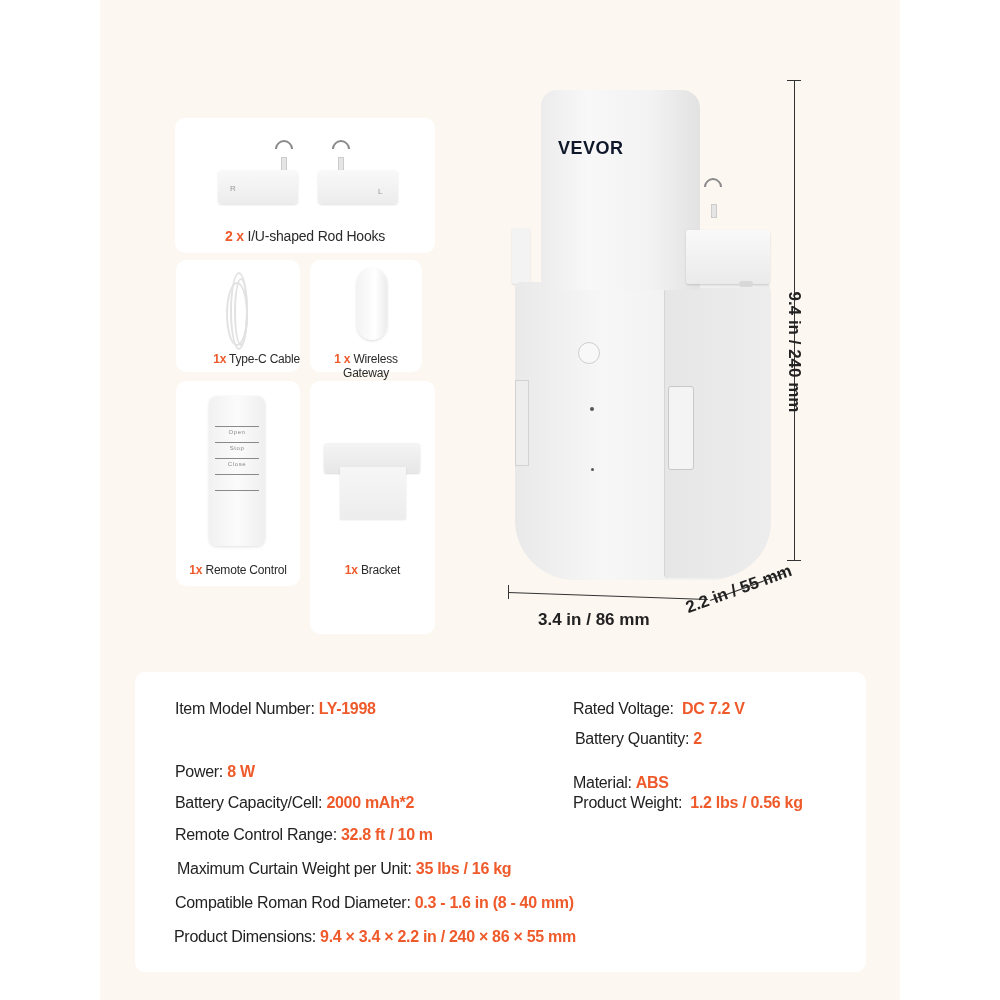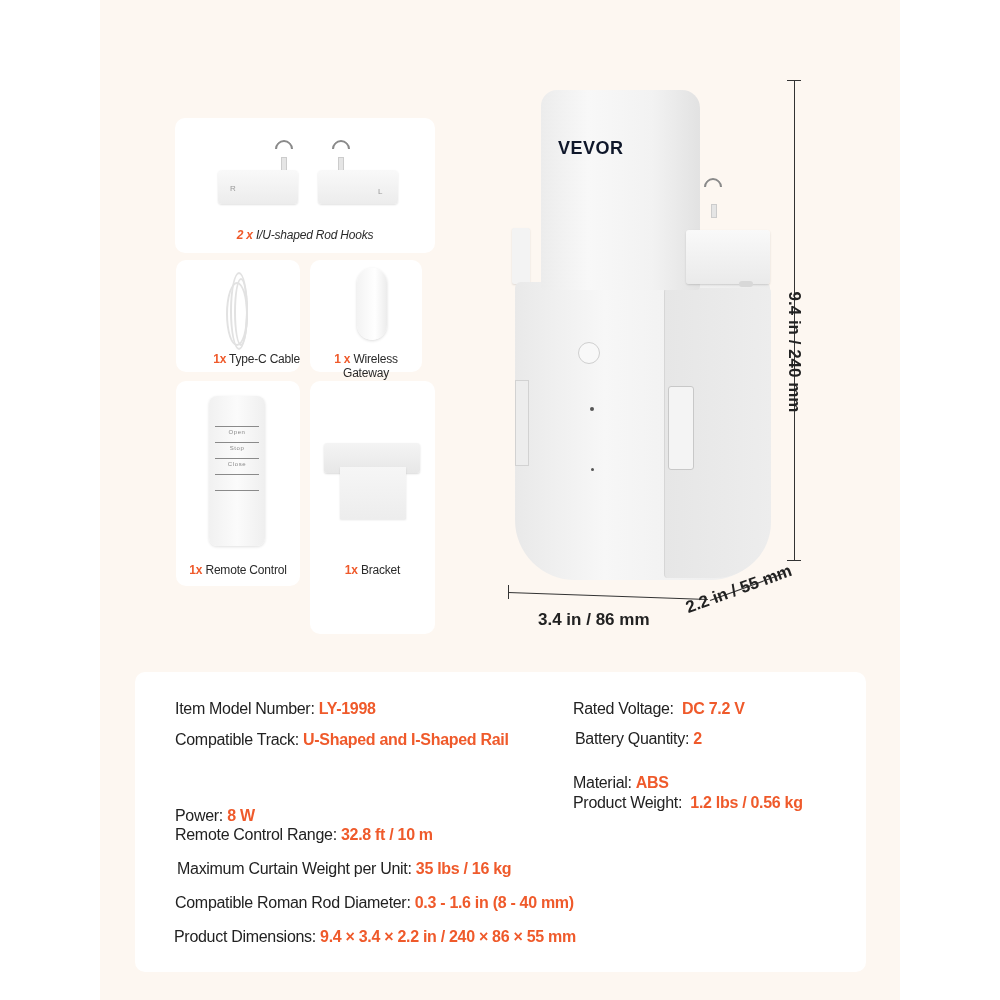--- a/index.html
+++ b/index.html
@@ -4,21 +4,21 @@
   <style>
     html, body { margin: 0; padding: 0; }
     body {
       width: 1000px; height: 1000px; background: #ffffff; position: relative; overflow: hidden;
       font-family: "Liberation Sans", sans-serif;
     }
     .panel { position: absolute; left: 100px; top: 0; width: 800px; height: 1000px; background: #fdf7f1; }
     .card { position: absolute; background: #ffffff; border-radius: 10px; }
     .cap { position: absolute; left: 0; right: 0; text-align: center; font-size: 12px; color: #2a2a2a; letter-spacing: -0.2px; }
     .cap .q { color: #ef5a2b; font-weight: 600; }
-    .cap.big { font-size: 12px; font-style: italic; }
+    .cap.big { font-size: 14px; }
     .cap.big .q { font-weight: 700; }
 
     
     .hookbox { position: absolute; width: 80px; height: 34px; background: linear-gradient(#f9f9f9, #ececec); border-radius: 4px; box-shadow: 0 1px 2px rgba(0,0,0,0.12); }
     .hookbox .lbl { position: absolute; font-size: 8px; color: #999; }
     .hook { position: absolute; width: 14px; height: 14px; border: 2px solid #8a8a8a; border-radius: 50%; border-bottom-color: transparent; border-left-color: transparent; transform: rotate(-45deg); }
     .stem { position: absolute; width: 4px; height: 12px; background: #e5e5e5; border: 1px solid #ccc; }
 
     
     .cable { position: absolute; border: 2px solid #e2e2e2; border-radius: 50%; }
@@ -149,25 +149,25 @@
 <div class="dimline" style="left:508px;top:585px;width:1px;height:14px;"></div>
 <div class="dimtext" style="left:538px;top:610px;">3.4 in / 86 mm</div>
 
 <div class="dimline" style="left:710px;top:600px;width:78px;height:1px;transform:rotate(-20deg);transform-origin:left;"></div>
 <div class="dimtext" style="left:690px;top:598px;transform:rotate(-20deg);transform-origin:left bottom;">2.2 in / 55 mm</div>
 
 <div class="specs">
   <div class="spec" style="left:40px;top:28px;">
     <span>Item Model Number:</span> <span class="v">LY-1998</span>
   </div>
-  <div class="spec" style="left:40px;top:59px;">
-    <span>Compatible Track:</span> <span class="v">U-Shaped and I-Shaped Rail</span>
+  <div class="spec" style="left:40px;top:91px;">
+    <span>Power:</span> <span class="v">8 W</span>
   </div>
-  <div class="spec" style="left:40px;top:91px;margin-top:44px;">
-    <span>Power:</span> <span class="v">8 W</span>
+  <div class="spec" style="left:40px;top:122px;">
+    <span>Battery Capacity/Cell:</span> <span class="v">2000 mAh*2</span>
   </div>
   <div class="spec" style="left:40px;top:154px;">
     <span>Remote Control Range:</span> <span class="v">32.8 ft / 10 m</span>
   </div>
   <div class="spec" style="left:42px;top:188px;">
     <span>Maximum Curtain Weight per Unit:</span> <span class="v">35 lbs / 16 kg</span>
   </div>
   <div class="spec" style="left:40px;top:222px;">
     <span>Compatible Roman Rod Diameter:</span> <span class="v">0.3 - 1.6 in (8 - 40 mm)</span>
   </div>

